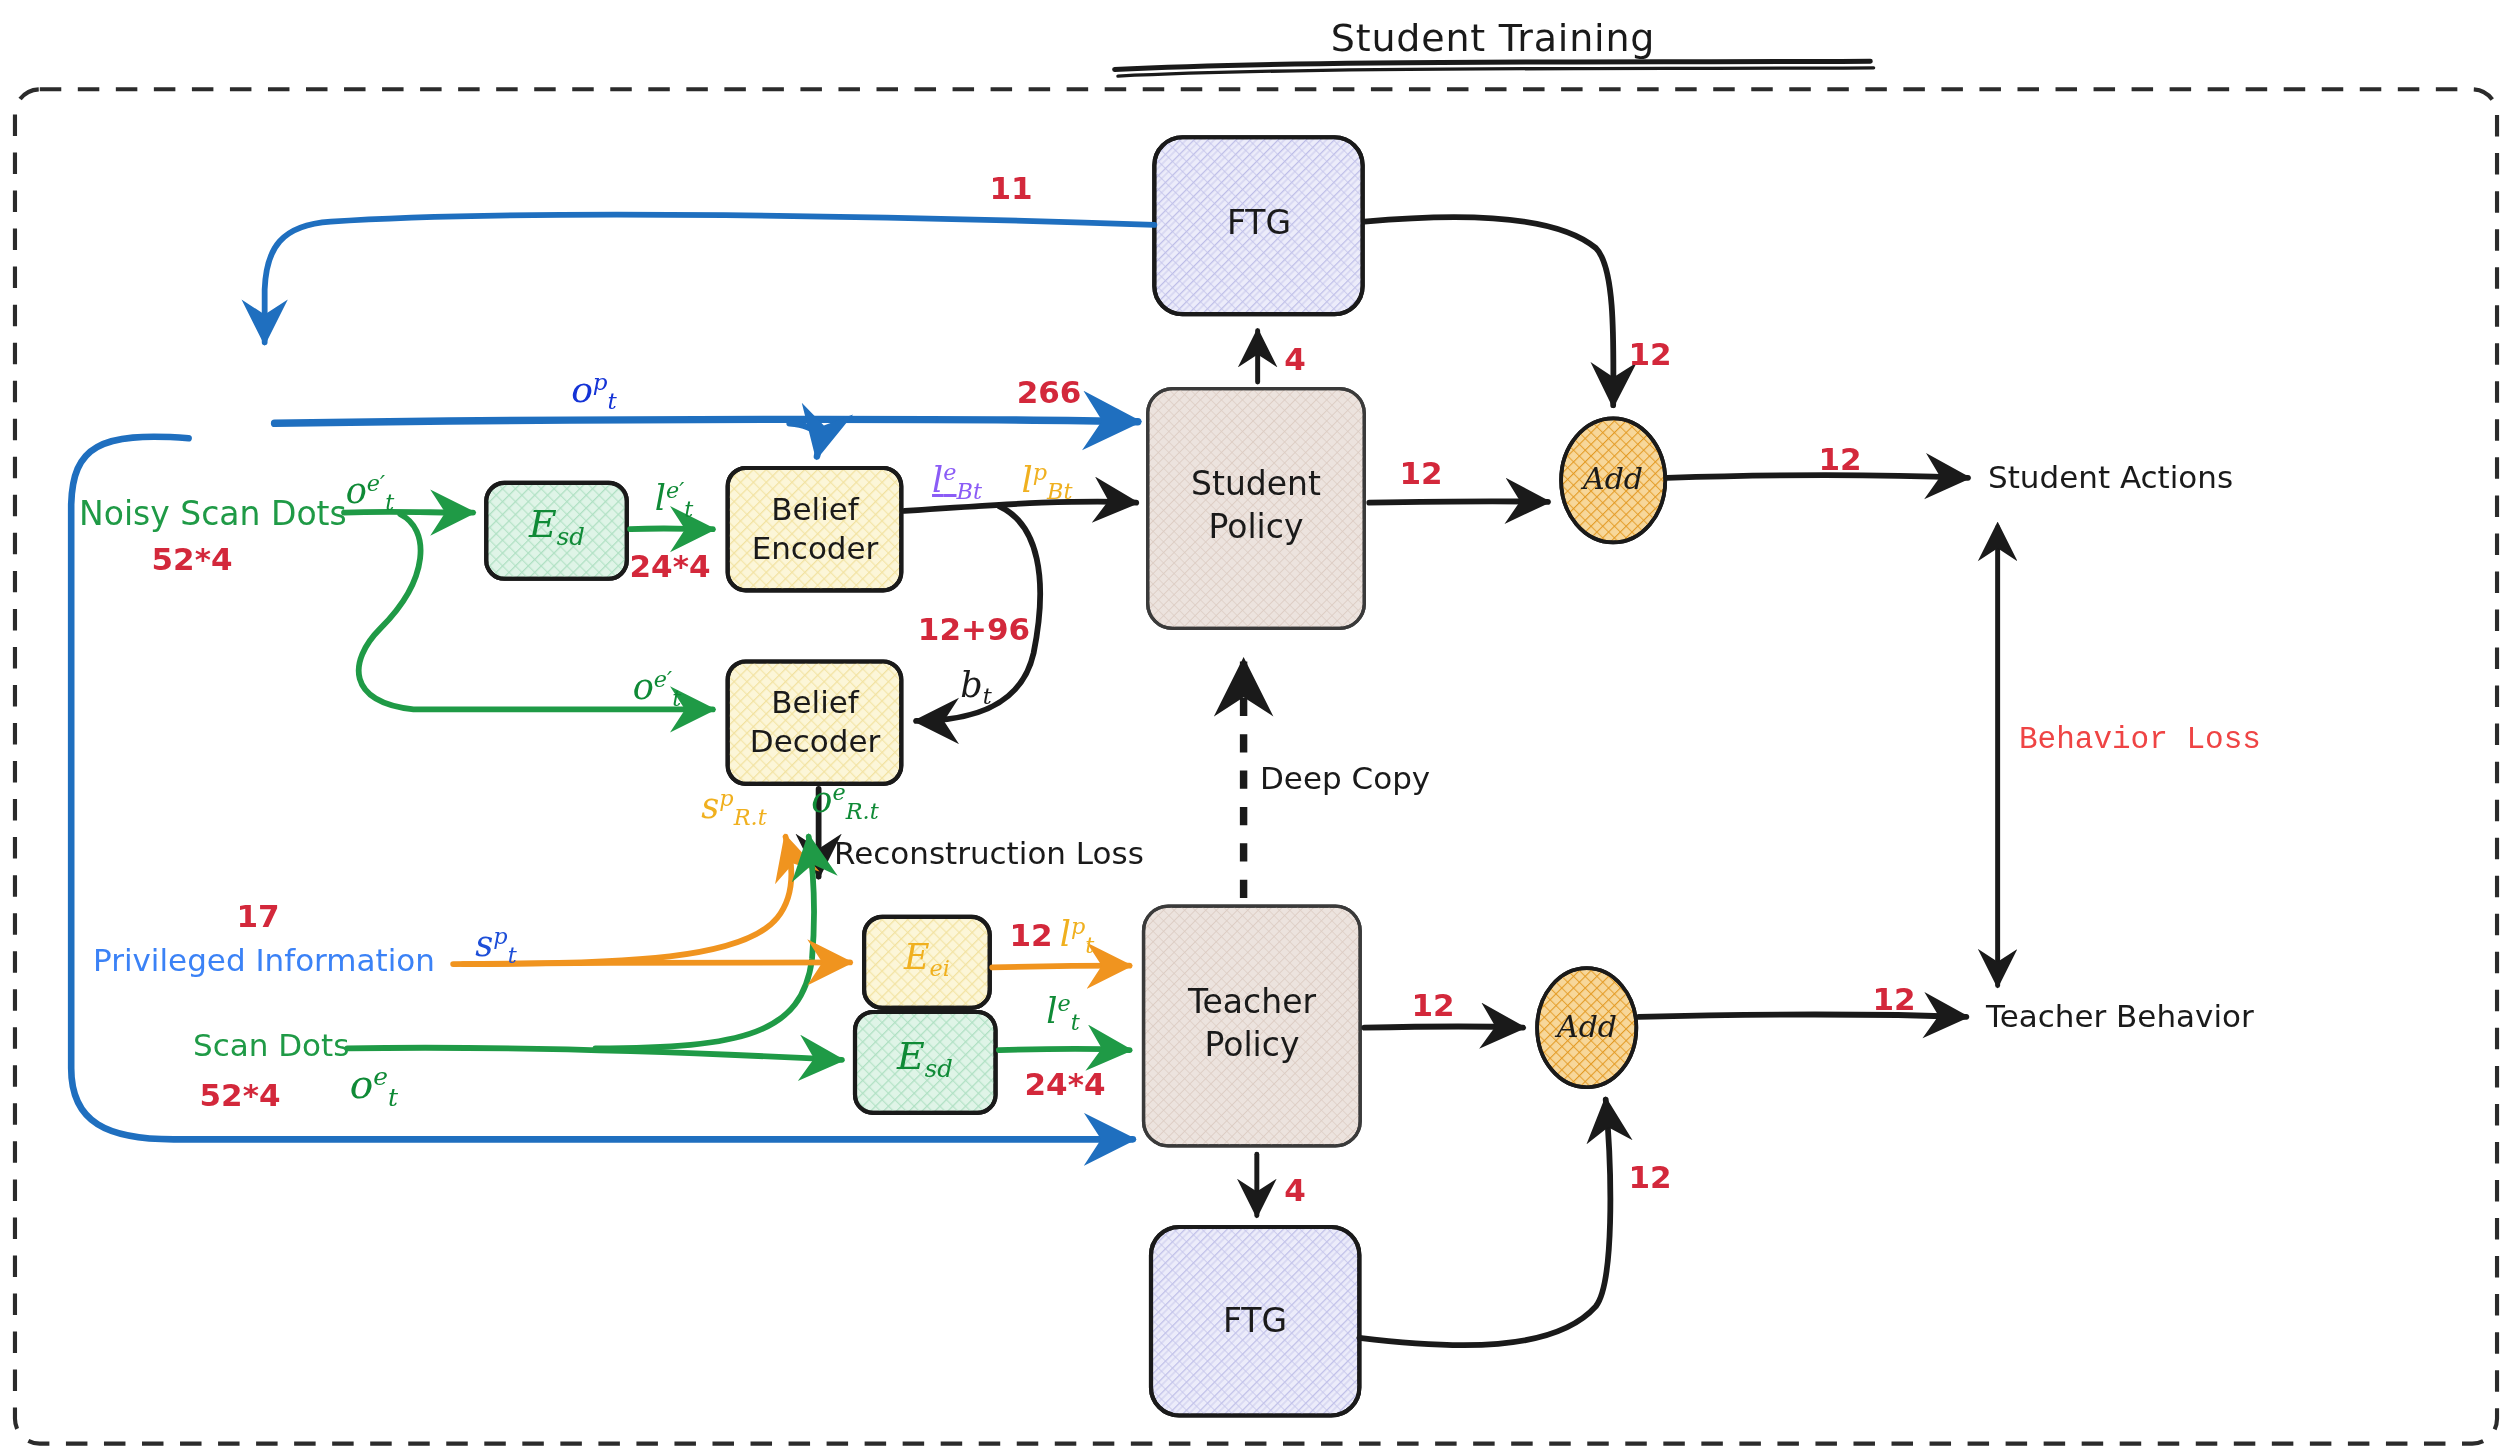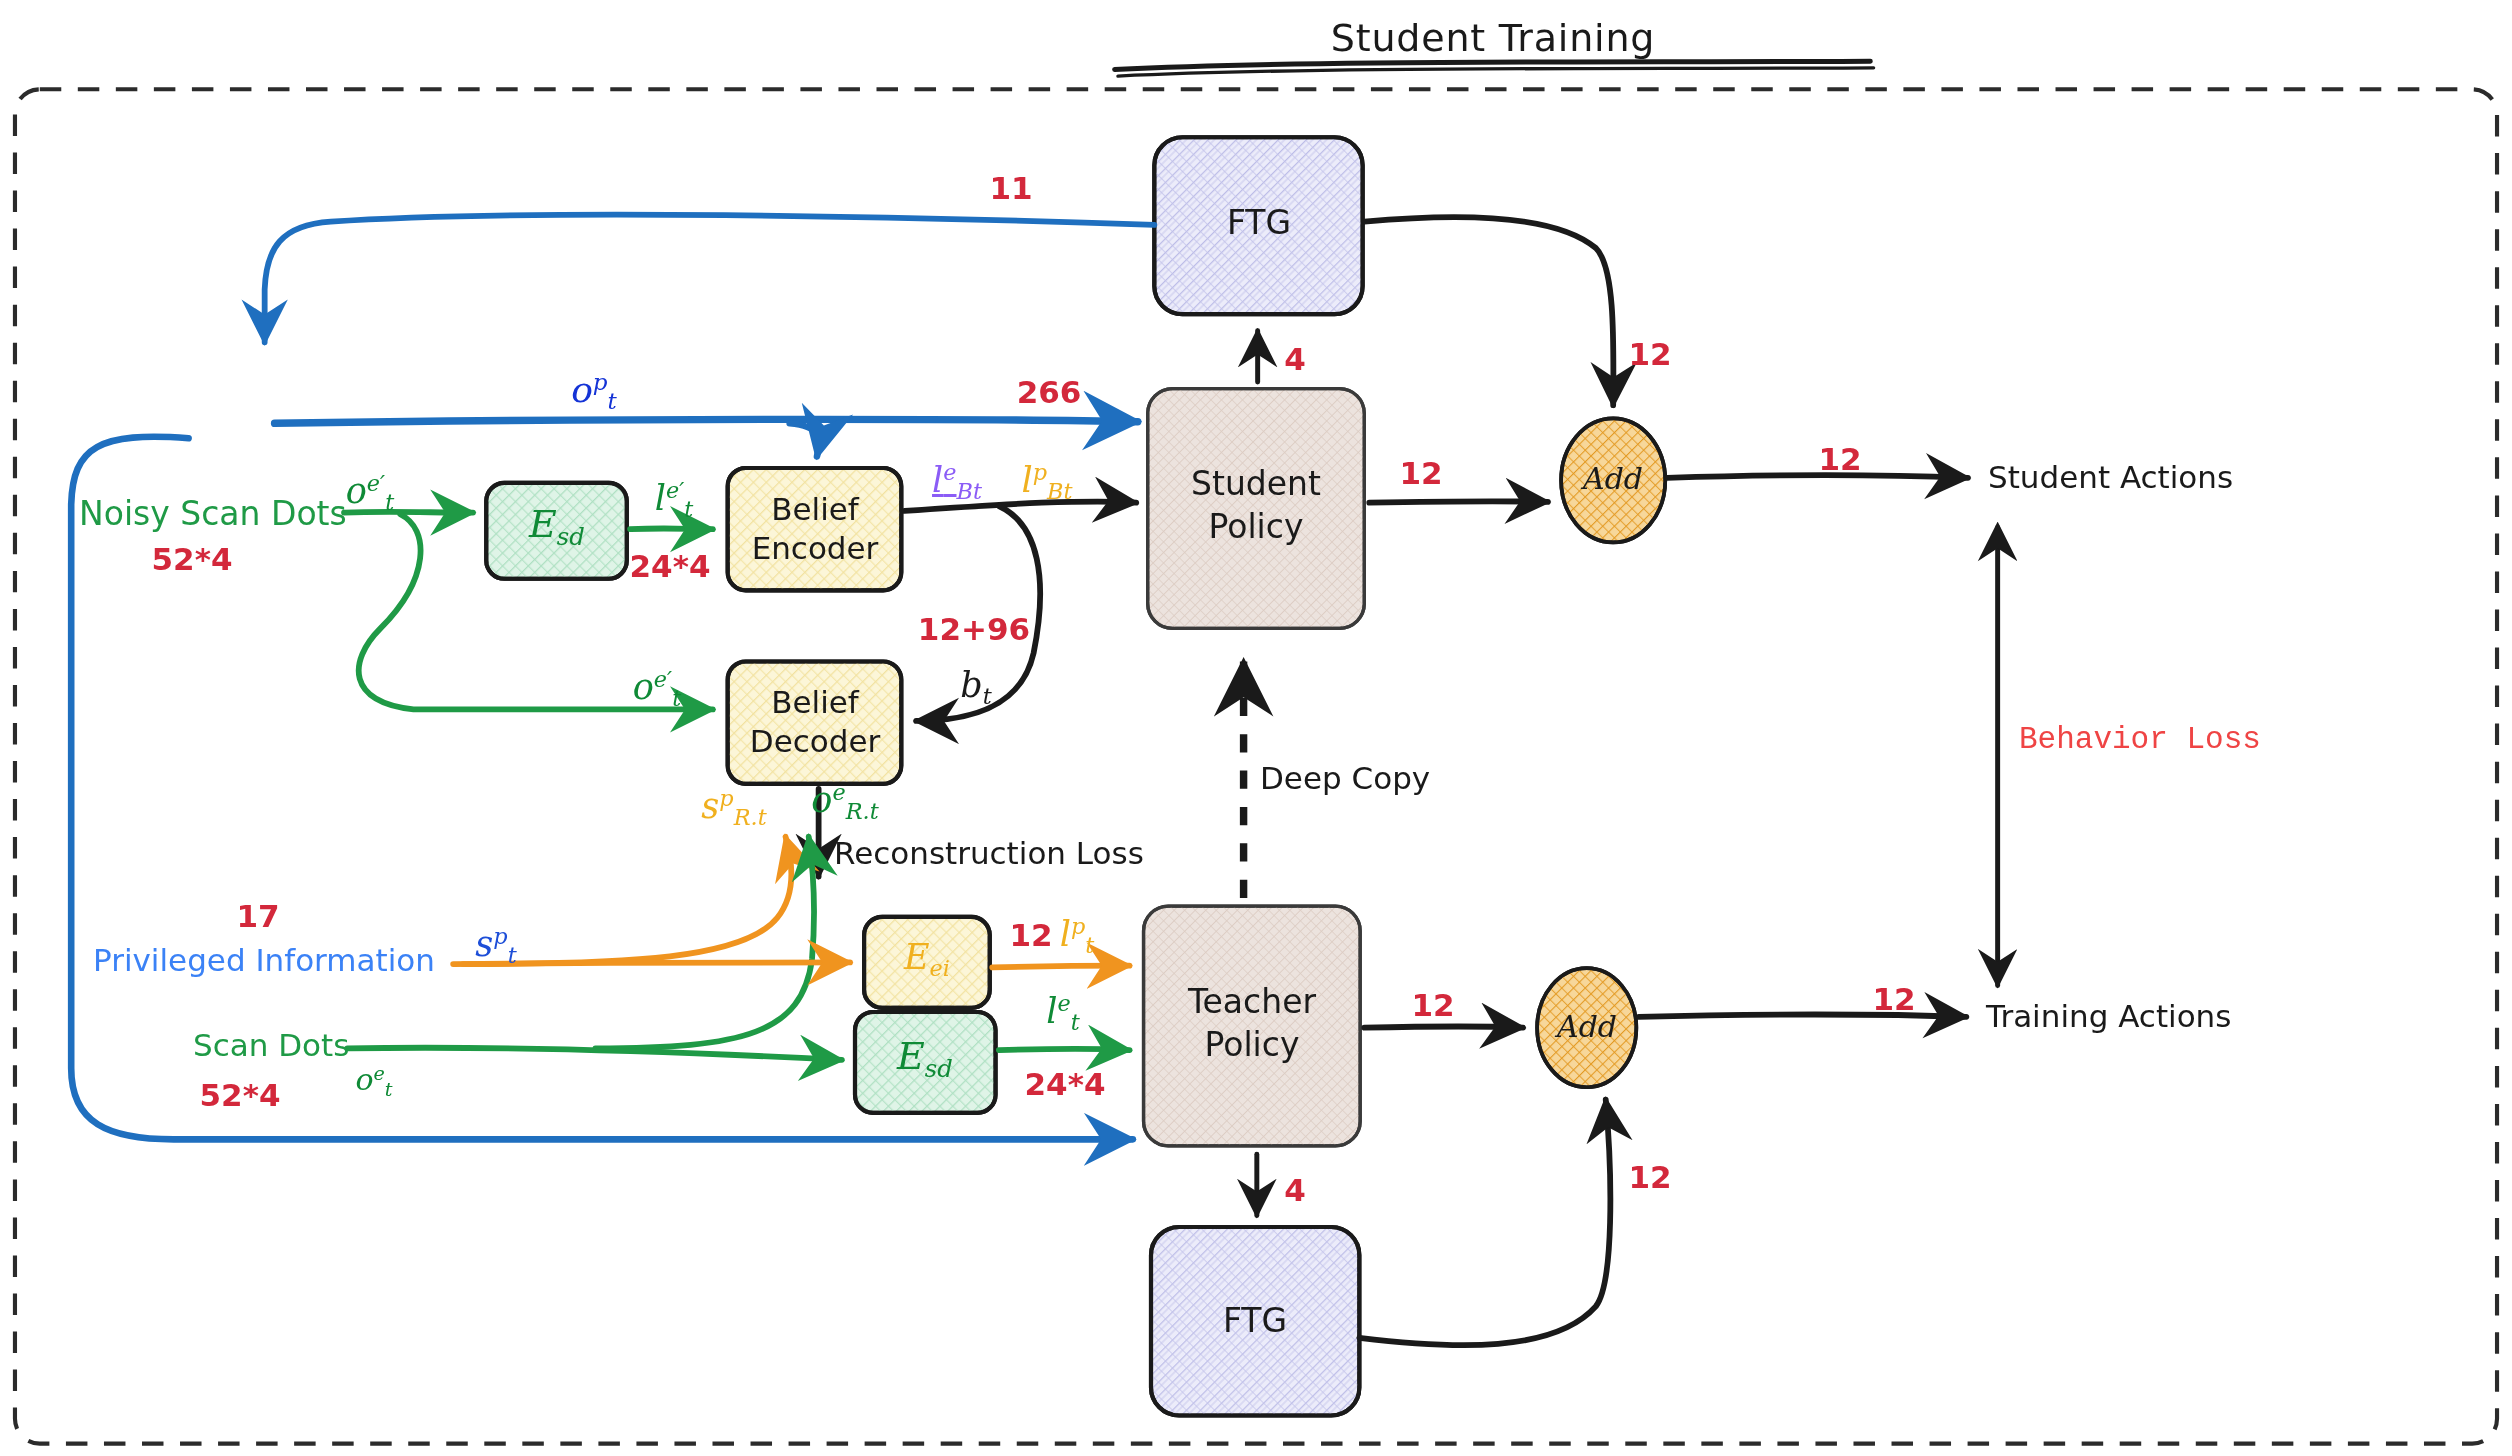--- a/index.html
+++ b/index.html
@@ -244,21 +244,21 @@
   <div class="lbl ctr math" style="left:557px; top:503px; font-size:38px; color:#0f8a36;"><span>E</span><span class="sub">sd</span></div>
 
   <div class="lbl ctr math" style="left:927px; top:938px; font-size:35px; color:#f0b01f;"><span>E</span><span class="sub">ei</span></div>
 
   <div class="lbl ctr math" style="left:925px; top:1035px; font-size:38px; color:#0f8a36;"><span>E</span><span class="sub">sd</span></div>
 
   <div class="lbl ctr math" style="left:1613px; top:462px; font-size:30px; color:#1a1a1a;">Add</div>
   <div class="lbl ctr math" style="left:1587px; top:1010px; font-size:30px; color:#1a1a1a;">Add</div>
 
   <div class="lbl" style="left:1988px; top:460px; font-size:31px; color:#1a1a1a;">Student Actions</div>
-  <div class="lbl" style="left:1986px; top:999px; font-size:31px; color:#1a1a1a;">Training Actions</div>
+  <div class="lbl" style="left:1986px; top:999px; font-size:31px; color:#1a1a1a;">Teacher Behavior</div>
 
   <div class="lbl" style="left:1260px; top:761px; font-size:31px; color:#1a1a1a;">Deep Copy</div>
   <div class="lbl" style="left:2019px; top:723px; font-size:31px; color:#ef4444;font-family:Liberation Mono, monospace;">Behavior Loss</div>
   <div class="lbl" style="left:834px; top:836px; font-size:31px; color:#1a1a1a;">Reconstruction Loss</div>
 
   <div class="lbl ctr math" style="left:594px; top:370px; font-size:36px; color:#1433d6;"><span>o</span><span class="sup">p</span><span class="sub">t</span></div>
 
   <div class="lbl ctr math" style="left:370px; top:471px; font-size:35px; color:#0f8a36;"><span>o</span><span class="sup">e′</span><span class="sub">t</span></div>
 
   <div class="lbl ctr math" style="left:674px; top:478px; font-size:35px; color:#0f8a36;"><span>l</span><span class="sup">e′</span><span class="sub">t</span></div>
@@ -270,21 +270,21 @@
   <div class="lbl ctr math" style="left:976px; top:666px; font-size:35px; color:#1a1a1a;"><span>b</span><span class="sub">t</span></div>
 
   <div class="lbl ctr math" style="left:657px; top:667px; font-size:35px; color:#0f8a36;"><span>o</span><span class="sup">e′</span><span class="sub">t</span></div>
 
   <div class="lbl ctr math" style="left:734px; top:786px; font-size:35px; color:#f0b01f;"><span>s</span><span class="sup">p</span><span class="sub">R.t</span></div>
 
   <div class="lbl ctr math" style="left:845px; top:780px; font-size:35px; color:#0f8a36;"><span>o</span><span class="sup">e</span><span class="sub">R.t</span></div>
 
   <div class="lbl ctr math" style="left:496px; top:880px; font-size:35px; color:#1d4ed8;margin-top:44px;"><span>s</span><span class="sup">p</span><span class="sub">t</span></div>
 
-  <div class="lbl ctr math" style="left:374px; top:1063px; font-size:30px; color:#0f8a36;"><span>o</span><span class="sup">e</span><span class="sub">t</span></div>
+  <div class="lbl ctr math" style="left:374px; top:1063px; font-size:39px; color:#0f8a36;"><span>o</span><span class="sup">e</span><span class="sub">t</span></div>
 
   <div class="lbl ctr math" style="left:1077px; top:914px; font-size:35px; color:#f0b01f;"><span>l</span><span class="sup">p</span><span class="sub">t</span></div>
 
   <div class="lbl ctr math" style="left:1063px; top:991px; font-size:35px; color:#0f8a36;"><span>l</span><span class="sup">e</span><span class="sub">t</span></div>
 
   <div class="lbl ctr" style="left:1011px; top:171px; font-size:31px; color:#d3283b; font-weight:700;">11</div>
   <div class="lbl ctr" style="left:1049px; top:375px; font-size:31px; color:#d3283b; font-weight:700;">266</div>
   <div class="lbl ctr" style="left:670px; top:549px; font-size:31px; color:#d3283b; font-weight:700;">24*4</div>
   <div class="lbl ctr" style="left:974px; top:612px; font-size:31px; color:#d3283b; font-weight:700;">12+96</div>
   <div class="lbl ctr" style="left:1295px; top:342px; font-size:31px; color:#d3283b; font-weight:700;">4</div>

